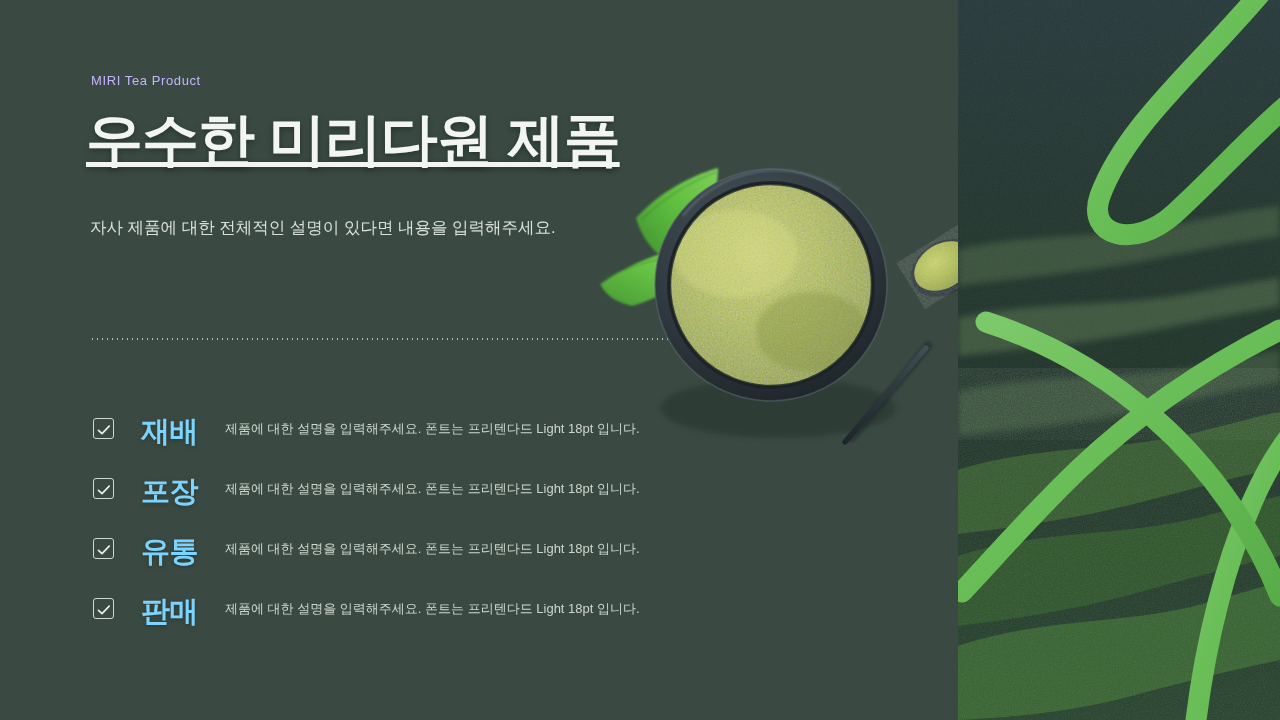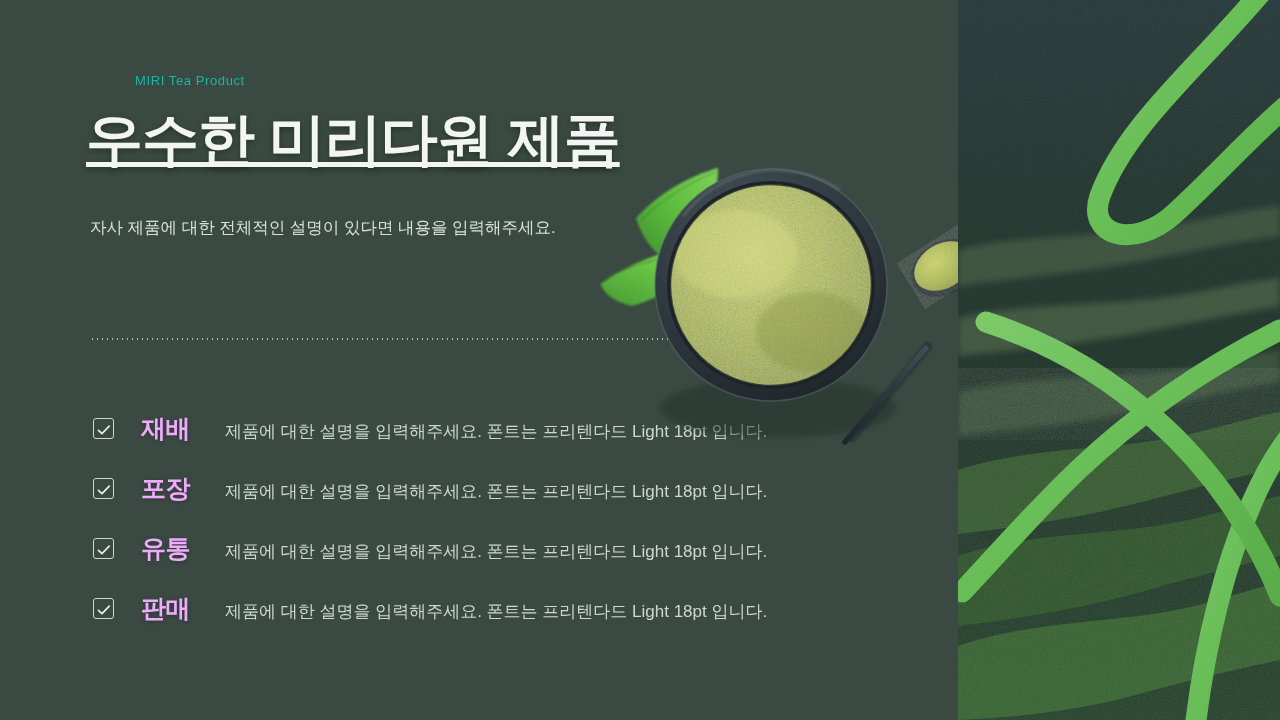--- a/index.html
+++ b/index.html
@@ -15,21 +15,21 @@
     background:#3a4a43;
     overflow:hidden;
   }
 
   
   .content { position:absolute; left:0; top:0; width:958px; height:720px; }
 
   .eyebrow {
     position:absolute; left:91px; top:73px;
     font-size:13px; letter-spacing:.6px;
-    color:#14b8a6; font-weight:400;margin-left:44px;
+    color:#c4b5fd; font-weight:400;
   }
   .title {
     position:absolute; left:86px; top:102px;
     font-size:57px; font-weight:700;
     letter-spacing:-1px; color:#f2f5f2;
     text-shadow:0 2px 6px rgba(0,0,0,.35);
     white-space:nowrap;
     text-decoration:underline;
   }
   .lede {
@@ -50,27 +50,27 @@
   .checklist { position:absolute; left:90px; top:409px; width:600px; }
   .row { position:relative; height:60px; }
   .cbox {
     position:absolute; left:3px; top:9px;
     width:21px; height:21px; border-radius:3px;
     border:1.4px solid #cdd8d0; background:transparent;
   }
   .cbox svg { position:absolute; left:2px; top:2.5px; }
   .rlabel {
     position:absolute; left:51px; top:3px;
-    font-size:25px; font-weight:700; color:#f0abfc;
+    font-size:29px; font-weight:700; color:#7dd3fc;
     letter-spacing:-.5px; white-space:nowrap;
     text-shadow:0 1px 4px rgba(0,0,0,.3);
   }
   .rdesc {
     position:absolute; left:135px; top:11px;
-    font-size:17px; font-weight:300; color:#cdd7cf;
+    font-size:13px; font-weight:300; color:#cdd7cf;
     white-space:nowrap;
   }
 
   
   .matcha { position:absolute; left:540px; top:150px; width:460px; height:340px; }
   .matcha svg { display:block; }
 
   
   .panel {
     position:absolute; left:958px; top:0;

